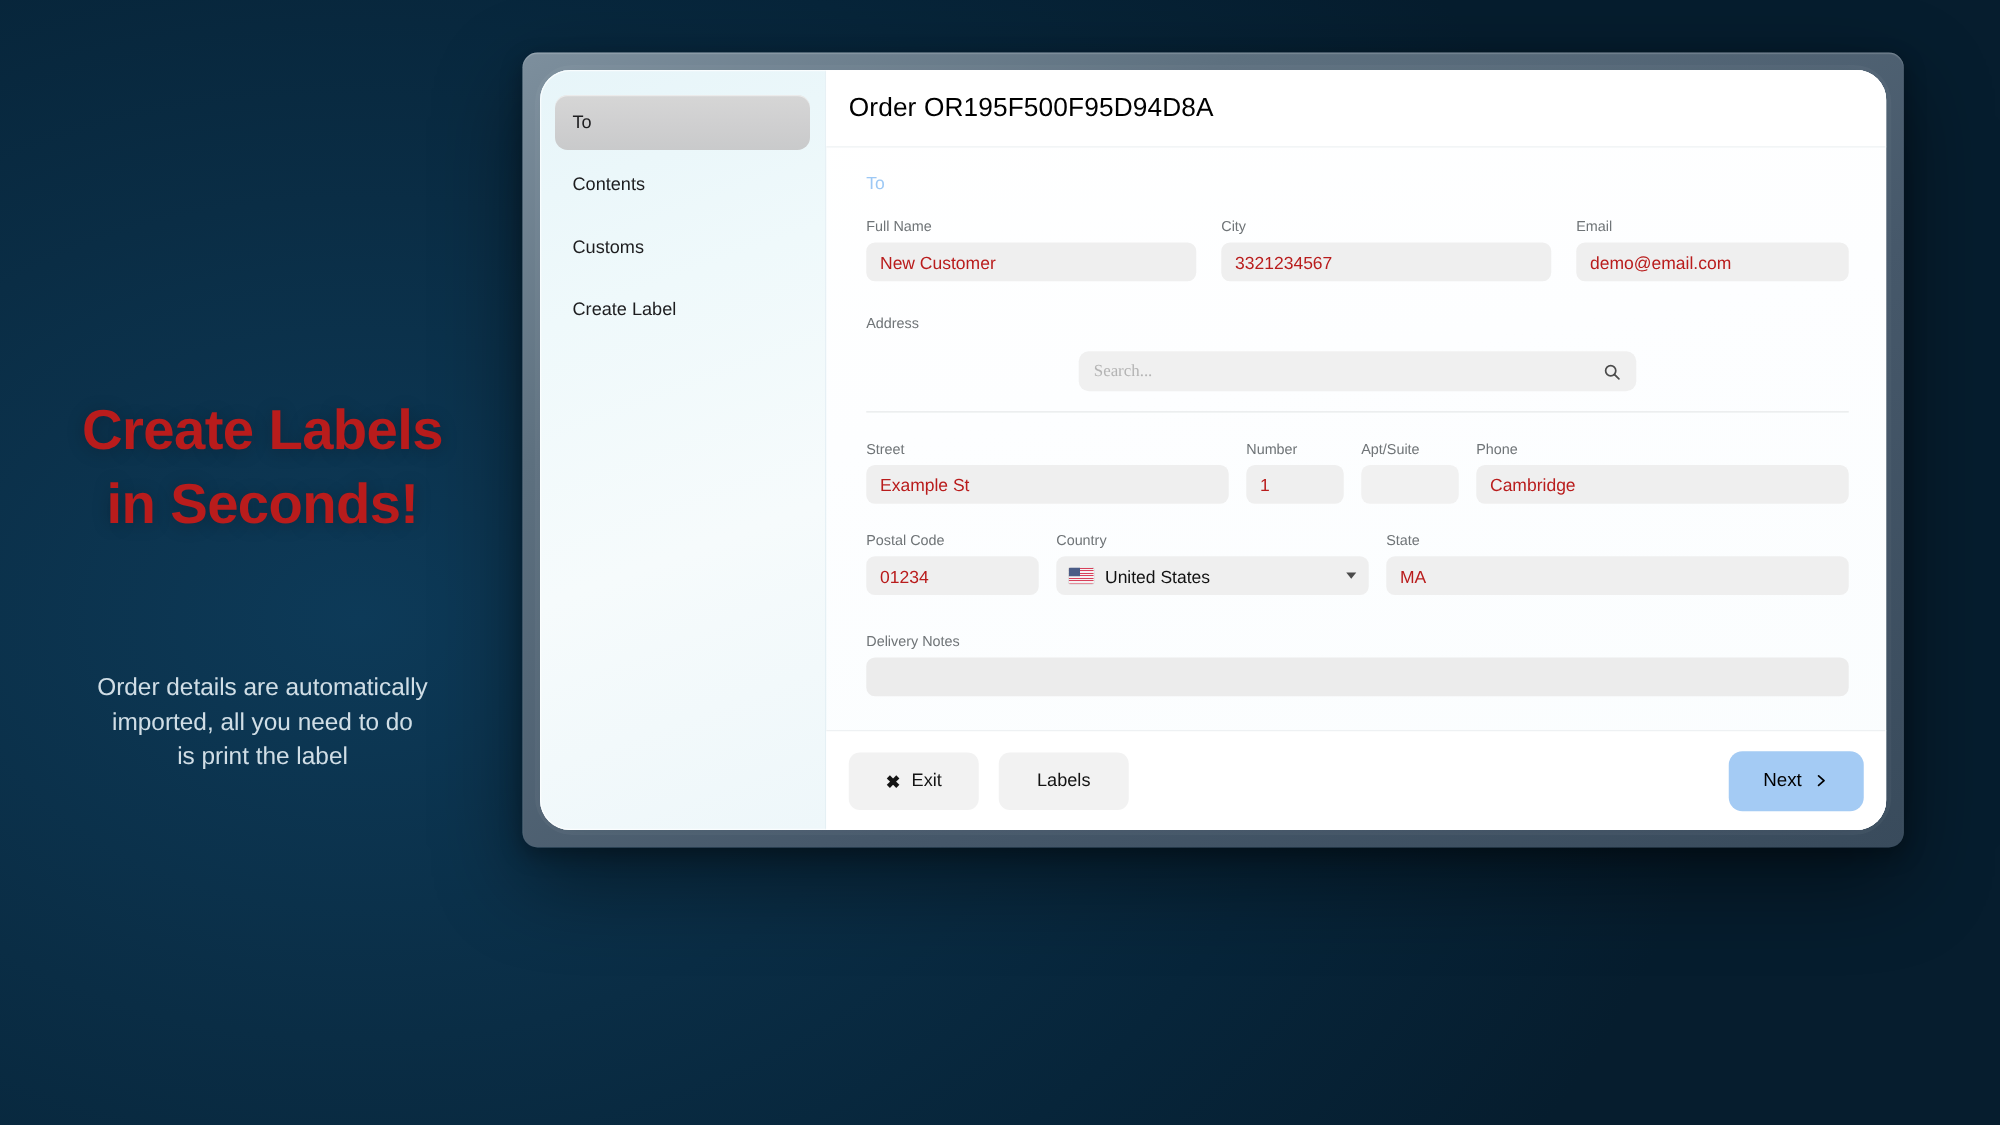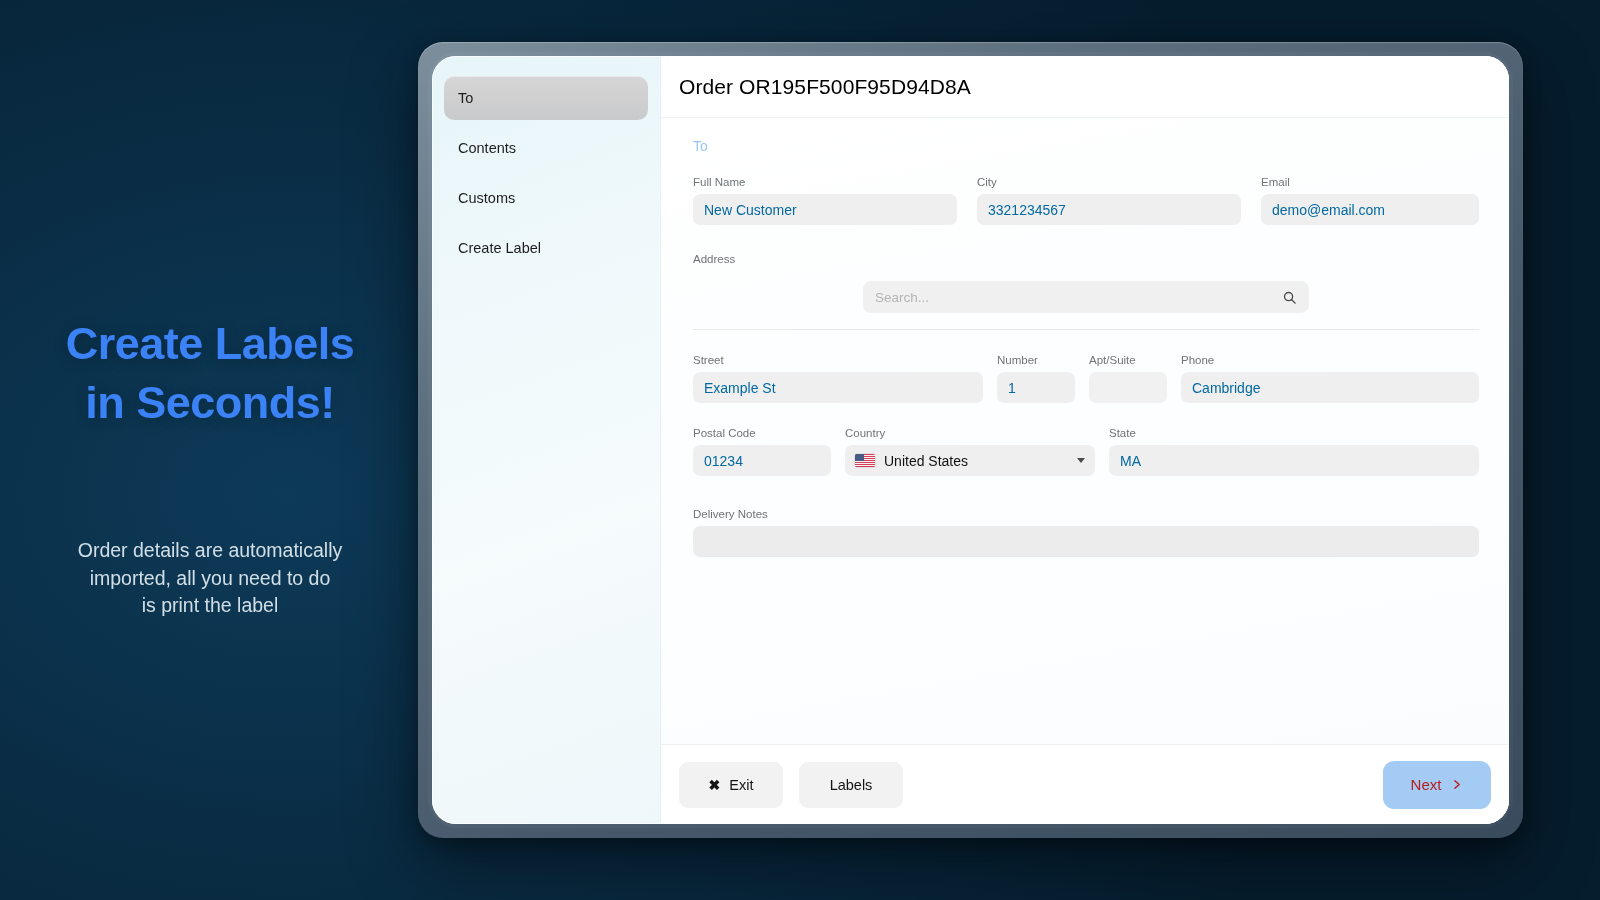--- a/index.html
+++ b/index.html
@@ -19,43 +19,43 @@
   .promo {
     position: absolute;
     left: 0; top: 0;
     width: 420px; height: 900px;
     display: flex; flex-direction: column;
     align-items: center; justify-content: center;
     padding: 0 28px;
     text-align: center;
   }
   .promo-headline {
-    color: #3b82f6;
+    color: #b91c1c;
     font-size: 45px;
     font-weight: bold;
     line-height: 1.32;
     letter-spacing: -0.5px;
     text-shadow: 0 2px 14px rgba(0,0,0,.25);
     margin-top: 34px;
   }
   .promo-sub {
     color: #dbe7ee;
     font-size: 19.5px;
     line-height: 1.42;
     margin-top: 104px;
     font-weight: 400;
     opacity: .95;
   }
 
   
   .device {
     position: absolute;
     left: 418px; top: 42px;
-    width: 1105px; height: 796px;
-    border-radius: 25px;
+    width: 1105px; height: 636px;
+    border-radius: 12px;
     background: linear-gradient(150deg, #7d8f9d 0%, #5d707f 26%, #46586a 62%, #394b5c 100%);
     padding: 14px;
     box-shadow:
       0 26px 70px rgba(0,0,0,.46),
       0 6px 18px rgba(0,0,0,.3),
       inset 0 1px 1px rgba(255,255,255,.24);
   }
   .device-glow {
     position: absolute;
     inset: 10px;
@@ -143,21 +143,21 @@
     margin-bottom: 6px;
     white-space: nowrap;
   }
   .input {
     height: 31px;
     border-radius: 7px;
     background: #efefef;
     display: flex; align-items: center;
     padding: 0 11px;
     font-size: 14px;
-    color: #0369a1;
+    color: #b91c1c;
     border: none;
     width: 100%;
     font-family: inherit;
   }
   .input.empty { background: #f1f1f1; }
 
   .row { display: flex; gap: 20px; }
   .row.tight { gap: 14px; }
   .fld { min-width: 0; }
 
@@ -177,21 +177,21 @@
     border-radius: 8px;
     background: #f0f0f0;
     display: flex; align-items: center;
     padding: 0 12px;
     position: relative;
   }
   .search-box input {
     flex: 1;
     border: none; outline: none; background: transparent;
     font-size: 13.5px; color: #1c1c1e;
-    font-family: Liberation Sans, sans-serif;
+    font-family: Liberation Serif, serif;
   }
   .search-box input::placeholder { color: #b4b4b4; }
   .mag { width: 15px; height: 15px; flex: 0 0 15px; color: #4b4b4b; }
 
   .divider {
     height: 1px;
     background: #e6e9ea;
     margin: 16px 0 0 0;
   }
 
@@ -279,21 +279,21 @@
     padding: 0 20px;
   }
   .btn + .btn { margin-left: 16px; }
   .x-icon { font-size: 14px; font-weight: bold; line-height: 1; }
   .btn-next {
     margin-left: auto;
     height: 48px;
     min-width: 108px;
     border-radius: 11px;
     background: #a4cbf4;
-    color: #b91c1c;
+    color: #000000;
     display: flex; align-items: center; justify-content: center;
     gap: 9px;
     font-size: 15px;
     cursor: pointer;
     border: none;
     font-family: inherit;
     padding: 0 22px;
   }
   .chev { width: 13px; height: 13px; }
 </style>

